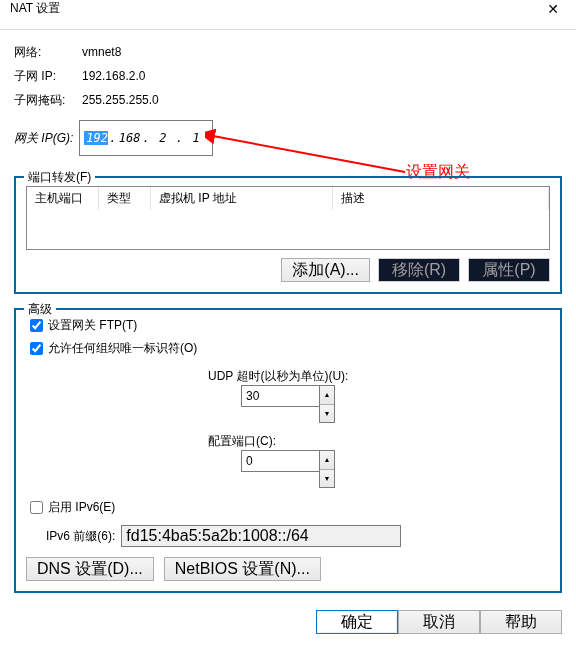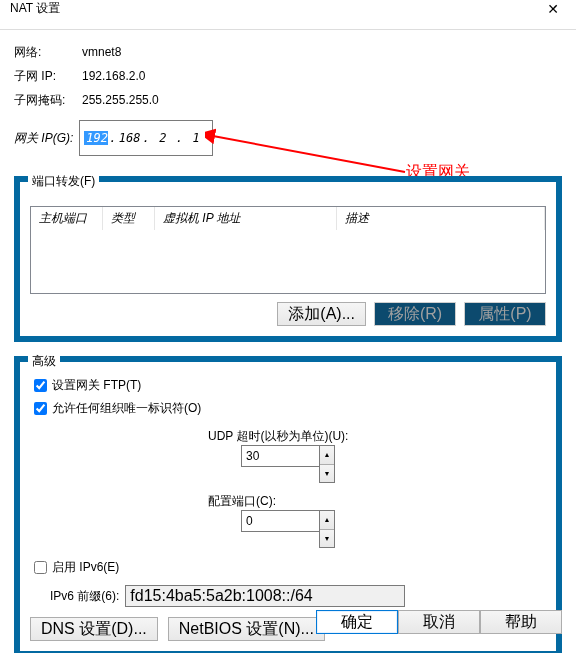--- a/index.html
+++ b/index.html
@@ -48,38 +48,37 @@
     background: #fff;
   }
   .ip-input .sel {
     background: #3399ff;
     color: #fff;
     padding: 0 2px;
   }
   .ip-input .dot { padding: 0 1px; }
   .ip-input .oct { width: 24px; text-align: center; }
   .fieldset {
-    border: 6px solid #0369a1;
+    border: 2px solid #0369a1;
     margin-top: 14px;
-    padding: 10px 10px 10px 10px;
+    padding: 2px 10px 10px 10px;
     position: relative;
   }
   .fieldset .legend {
     position: absolute;
     top: -9px;
     left: 8px;
     background: #fff;
     padding: 0 4px;
   }
   .listview {
     border: 1px solid #828790;
-    height: 88px;
-    margin-top: 14px;
-    background: #fff;
-    font-style: italic;
+    height: 64px;
+    margin-top: 6px;
+    background: #fff;
   }
   .listview .hdr {
     display: flex;
     height: 22px;
     align-items: center;
     background: #fff;
   }
   .listview .hdr .col {
     padding: 3px 8px;
     border-right: 1px solid #e5e5e5;
@@ -93,21 +92,21 @@
     background: linear-gradient(#f5f5f5,#e8e8e8);
     font-size: 16px;
     padding: 0 10px;
     display: inline-flex;
     align-items: center;
     justify-content: center;
     font-family: inherit;
   }
   .btn[disabled] {
     color: #a0a0a0;
-    background: #0c4a6e;
+    background: #0f172a;
     border-color: #cfcfcf;
   }
   .chkrow { display: flex; align-items: center; margin: 4px 0; }
   .chkrow input { margin-right: 5px; }
   .formrow { display: flex; align-items: center; margin: 10px 0; flex-direction: column; }
   .formrow .flbl { width: 160px; }
   .spinner {
     display: flex;
     height: 38px;
   }

